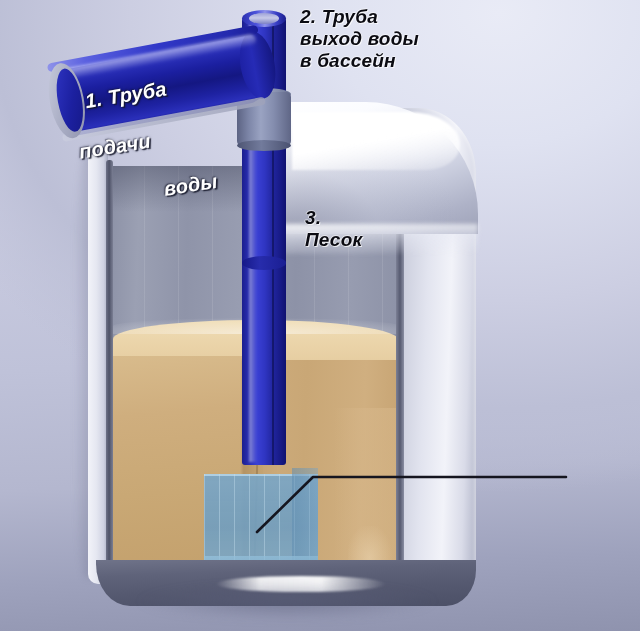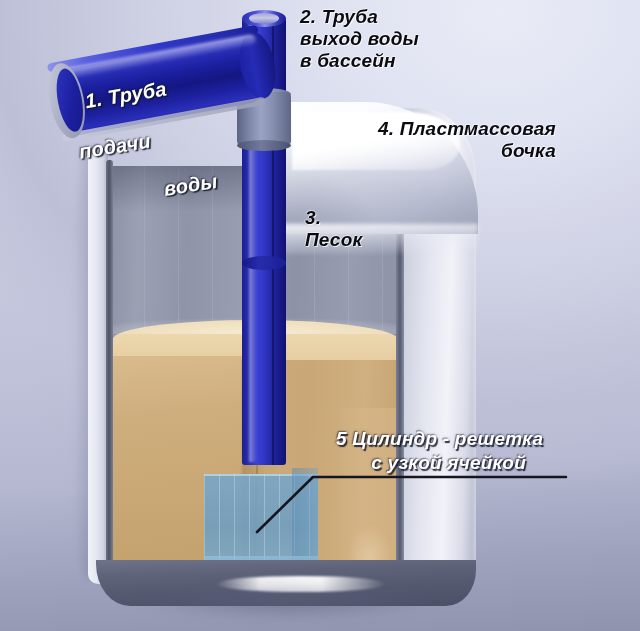--- a/index.html
+++ b/index.html
@@ -245,21 +245,15 @@
     <span class="l1c">воды</span>
   </div>
 
   <div class="lbl lbl-dark" id="lab2">2. Труба
 выход воды
 в бассейн</div>
 
   <div class="lbl lbl-dark" id="lab3">3.
 Песок</div>
 
-  <div class="lbl lbl-dark" id="lab4">4. Пластмассовая
-бочка</div>
-
-  <div class="lbl lbl-white" id="lab5">
-    <span class="l5a">5 Цилиндр -  решетка</span>
-    <span class="l5b">с узкой   ячейкой</span>
-  </div>
+
 
 </div>
 
 </body></html>

